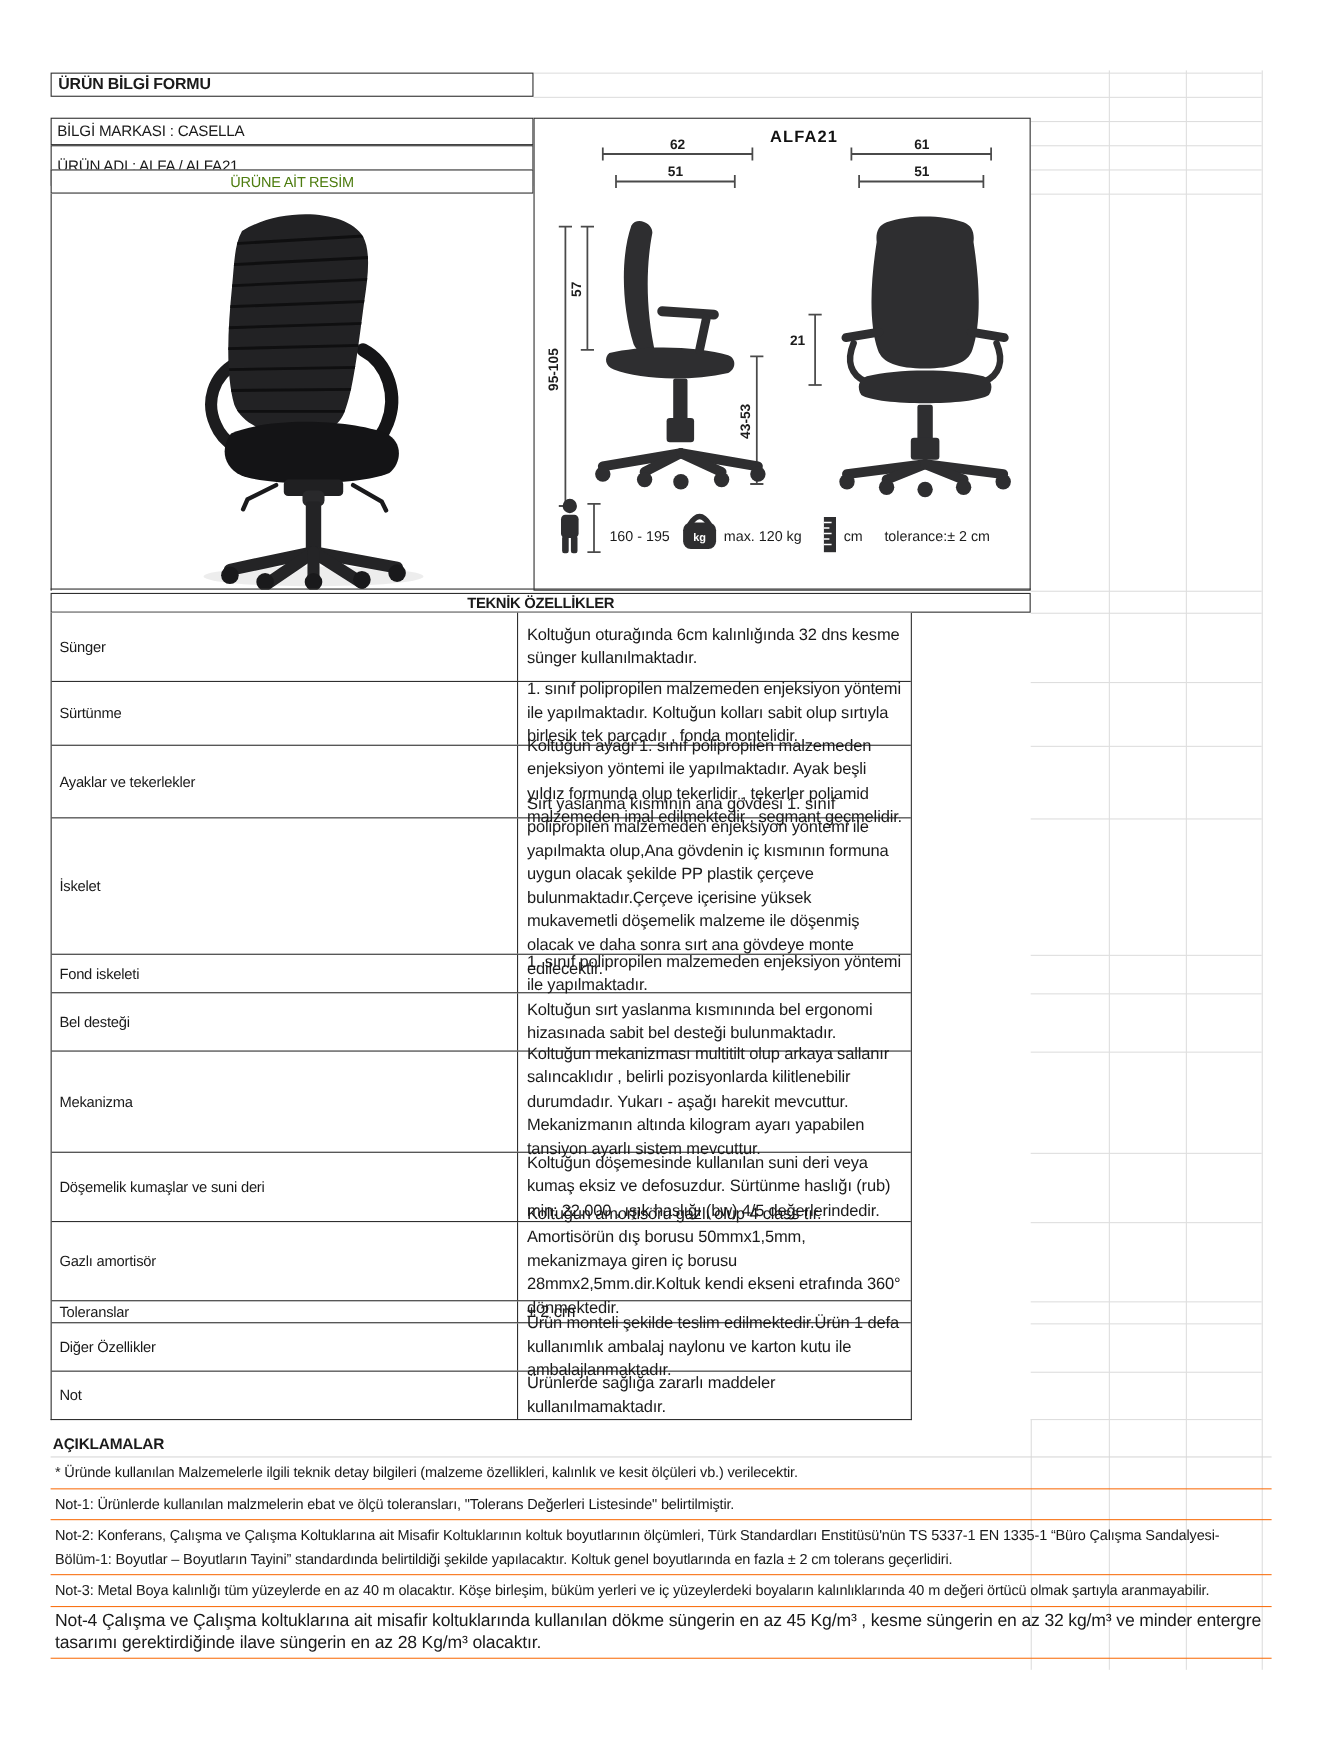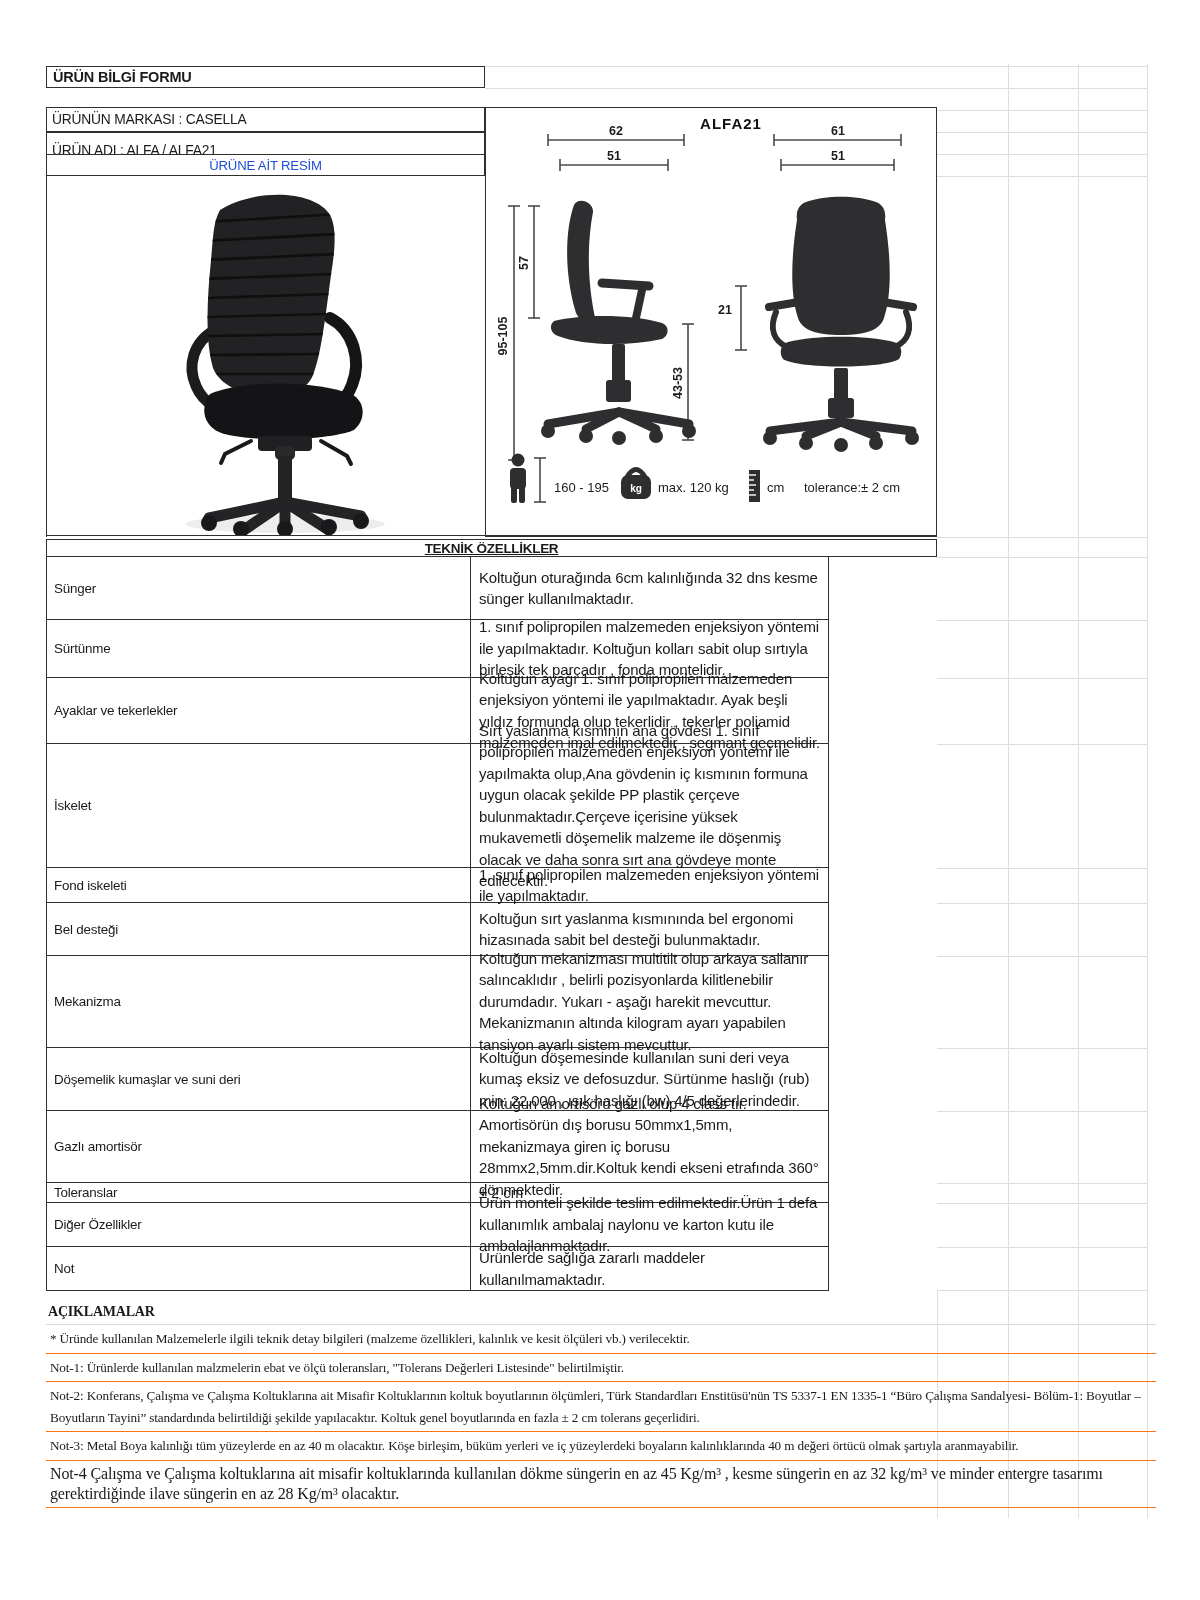--- a/index.html
+++ b/index.html
@@ -3,25 +3,25 @@
 <meta charset="utf-8">
 <style>
   html,body{margin:0;padding:0;background:#fff;}
   .page{position:relative;width:1200px;height:1600px;background:#ffffff;overflow:hidden;
         font-family:"Liberation Sans","DejaVu Sans",sans-serif;color:#1a1a1a;}
   .gridline{position:absolute;background:#dedede;z-index:0;}
   .cell{position:absolute;box-sizing:border-box;border:1.5px solid #2f2f2f;background:#fff;z-index:2;}
   .flexc{display:flex;align-items:center;}
   .title-cell{font-weight:bold;font-size:14.5px;padding-left:6px;letter-spacing:-0.2px;}
   .hdr-cell{font-size:13.8px;padding-left:5px;letter-spacing:-0.2px;}
-  .img-hdr{font-size:13.2px;justify-content:center;color:#1d4ed8;letter-spacing:-0.2px;}
+  .img-hdr{font-size:13.2px;justify-content:center;color:#4d7c0f;letter-spacing:-0.2px;}
   .pic-cell{border:none;border-left:1.5px solid #2f2f2f;z-index:1;}
   .diagram-cell{z-index:2;}
   .band{position:absolute;box-sizing:border-box;border:1.5px solid #2f2f2f;z-index:2;background:#fff;
-        display:flex;align-items:center;justify-content:center;font-weight:bold;font-size:13.5px;letter-spacing:-0.3px;text-decoration:underline;}
+        display:flex;align-items:center;justify-content:center;font-weight:bold;font-size:13.5px;letter-spacing:-0.3px;}
   .hairline{position:absolute;height:0;border-top:1.5px solid #2f2f2f;z-index:2;}
   .spec-table{position:absolute;box-sizing:border-box;border:1.5px solid #2f2f2f;border-top:none;background:#fff;z-index:2;}
   .spec-row{display:flex;border-bottom:1.5px solid #2f2f2f;box-sizing:border-box;}
   .spec-row:last-child{border-bottom:none;}
   .spec-label{width:424px;flex:0 0 424px;border-right:1.5px solid #2f2f2f;box-sizing:border-box;
               display:flex;align-items:center;padding:2px 7px;font-size:13.4px;letter-spacing:-0.2px;}
   .spec-value{flex:1;display:flex;align-items:center;padding:2px 8px;font-size:15px;line-height:21.5px;letter-spacing:-0.15px;}
   .notes{position:absolute;z-index:2;}
   .note-head{font-weight:bold;font-size:14px;height:26px;display:flex;align-items:flex-end;padding:0 2px 4px 2px;
              border-bottom:1px solid #d8d8d8;letter-spacing:-0.2px;}
@@ -58,21 +58,21 @@
       <div class="gridline" style="left: 937px; top: 1048px; width: 210px; height: 1px;"></div>
       <div class="gridline" style="left: 937px; top: 1111px; width: 210px; height: 1px;"></div>
       <div class="gridline" style="left: 937px; top: 1183px; width: 210px; height: 1px;"></div>
       <div class="gridline" style="left: 937px; top: 1203px; width: 210px; height: 1px;"></div>
       <div class="gridline" style="left: 937px; top: 1247px; width: 210px; height: 1px;"></div>
       <div class="gridline" style="left: 937px; top: 1290px; width: 210px; height: 1px;"></div>
     </div>
 
   <div class="cell flexc title-cell" style="left:46px;top:66px;width:439px;height:22px;">ÜRÜN BİLGİ FORMU</div>
 
-  <div class="cell flexc hdr-cell" style="left:46px;top:107px;width:439px;height:25px;">ÜRÜNÜN MARKASI : CASELLA</div>
+  <div class="cell flexc hdr-cell" style="left:46px;top:107px;width:439px;height:25px;">BİLGİ MARKASI : CASELLA</div>
 
   <div class="cell flexc hdr-cell" style="left:46px;top:132px;width:439px;height:37px;">ÜRÜN ADI : ALFA / ALFA21</div>
 
   <div class="cell flexc img-hdr" style="left:46px;top:154px;width:439px;height:22px;">ÜRÜNE AİT RESİM</div>
 
   <div class="cell pic-cell" style="left:46px;top:176px;width:439px;height:361px;">
     <svg width="300" height="356" viewBox="0 0 300 356" style="position:absolute;left:78px;top:4px;">
       <defs>
         <clipPath id="backclip">
             <path d="M95,30 C130,8 190,10 205,35 C212,48 210,70 206,95 C200,140 196,175 188,195 C182,210 165,218 140,216 C115,214 95,205 88,188 C80,160 82,120 86,80 C88,60 88,42 95,30 Z"></path>
@@ -310,21 +310,21 @@
         </div>
     </div>
     <div class="spec-row" style="height:43px;">
       <div class="spec-label">Not</div>
       <div class="spec-value">
           <span>Ürünlerde sağlığa zararlı maddeler kullanılmamaktadır.</span>
         </div>
     </div>
   </div>
 
-  <div class="notes" style="left:46px;top:1294px;width:1110px;font-family:Liberation Serif, serif;">
+  <div class="notes" style="left:46px;top:1294px;width:1110px;">
     <div class="note-head">AÇIKLAMALAR</div>
     <div class="note-row">* Üründe kullanılan Malzemelerle ilgili teknik detay bilgileri (malzeme özellikleri, kalınlık ve kesit ölçüleri vb.)  verilecektir.</div>
     <div class="note-row">Not-1: Ürünlerde kullanılan malzmelerin ebat ve ölçü toleransları, "Tolerans Değerleri Listesinde" belirtilmiştir.</div>
     <div class="note-row">Not-2: Konferans, Çalışma ve Çalışma Koltuklarına ait  Misafir Koltuklarının koltuk boyutlarının ölçümleri, Türk Standardları Enstitüsü'nün TS 5337-1 EN 1335-1 “Büro Çalışma Sandalyesi- Bölüm-1: Boyutlar – Boyutların Tayini” standardında belirtildiği şekilde yapılacaktır. Koltuk genel boyutlarında en fazla ± 2 cm tolerans geçerlidiri.</div>
     <div class="note-row">Not-3: Metal Boya kalınlığı tüm yüzeylerde en az 40 m  olacaktır. Köşe birleşim, büküm yerleri ve iç yüzeylerdeki boyaların kalınlıklarında 40 m değeri örtücü olmak şartıyla aranmayabilir.</div>
     <div class="note-row small">Not-4 Çalışma ve Çalışma koltuklarına ait misafir koltuklarında kullanılan dökme süngerin en az 45 Kg/m³ ,  kesme süngerin en az 32 kg/m³ ve minder entergre tasarımı gerektirdiğinde ilave süngerin en az 28 Kg/m³ olacaktır.</div>
   </div>
 
 </div>
 

